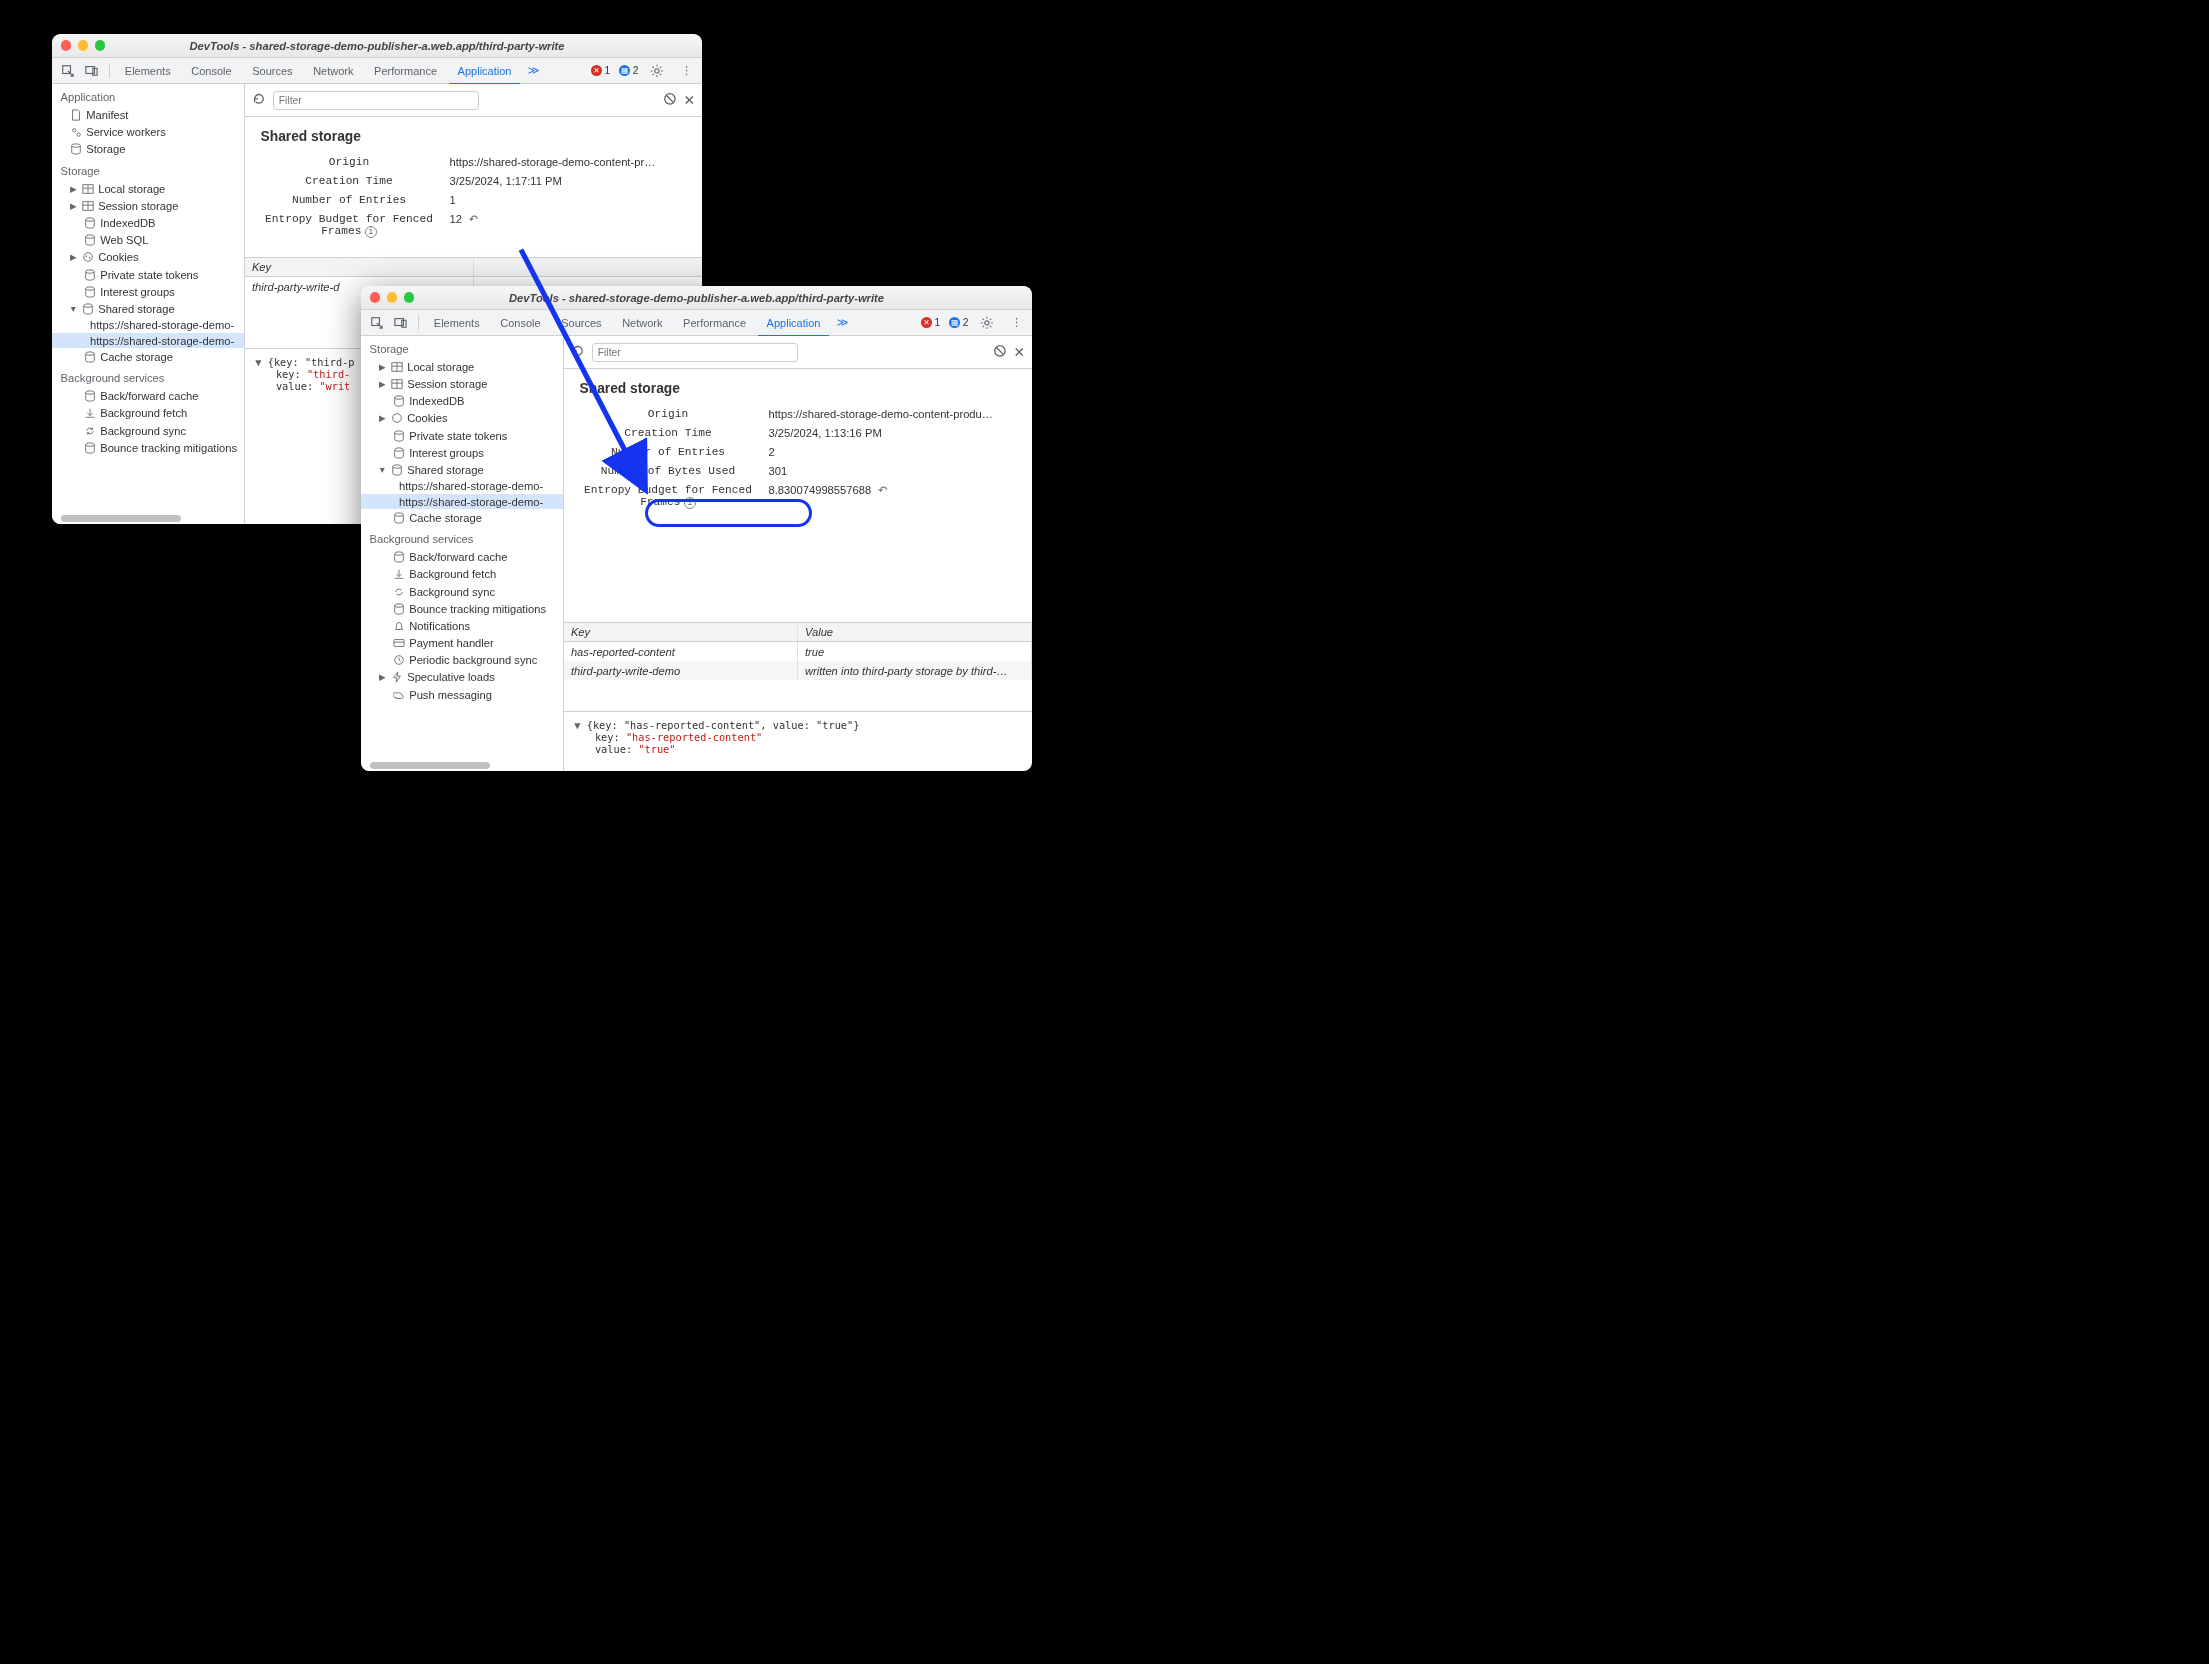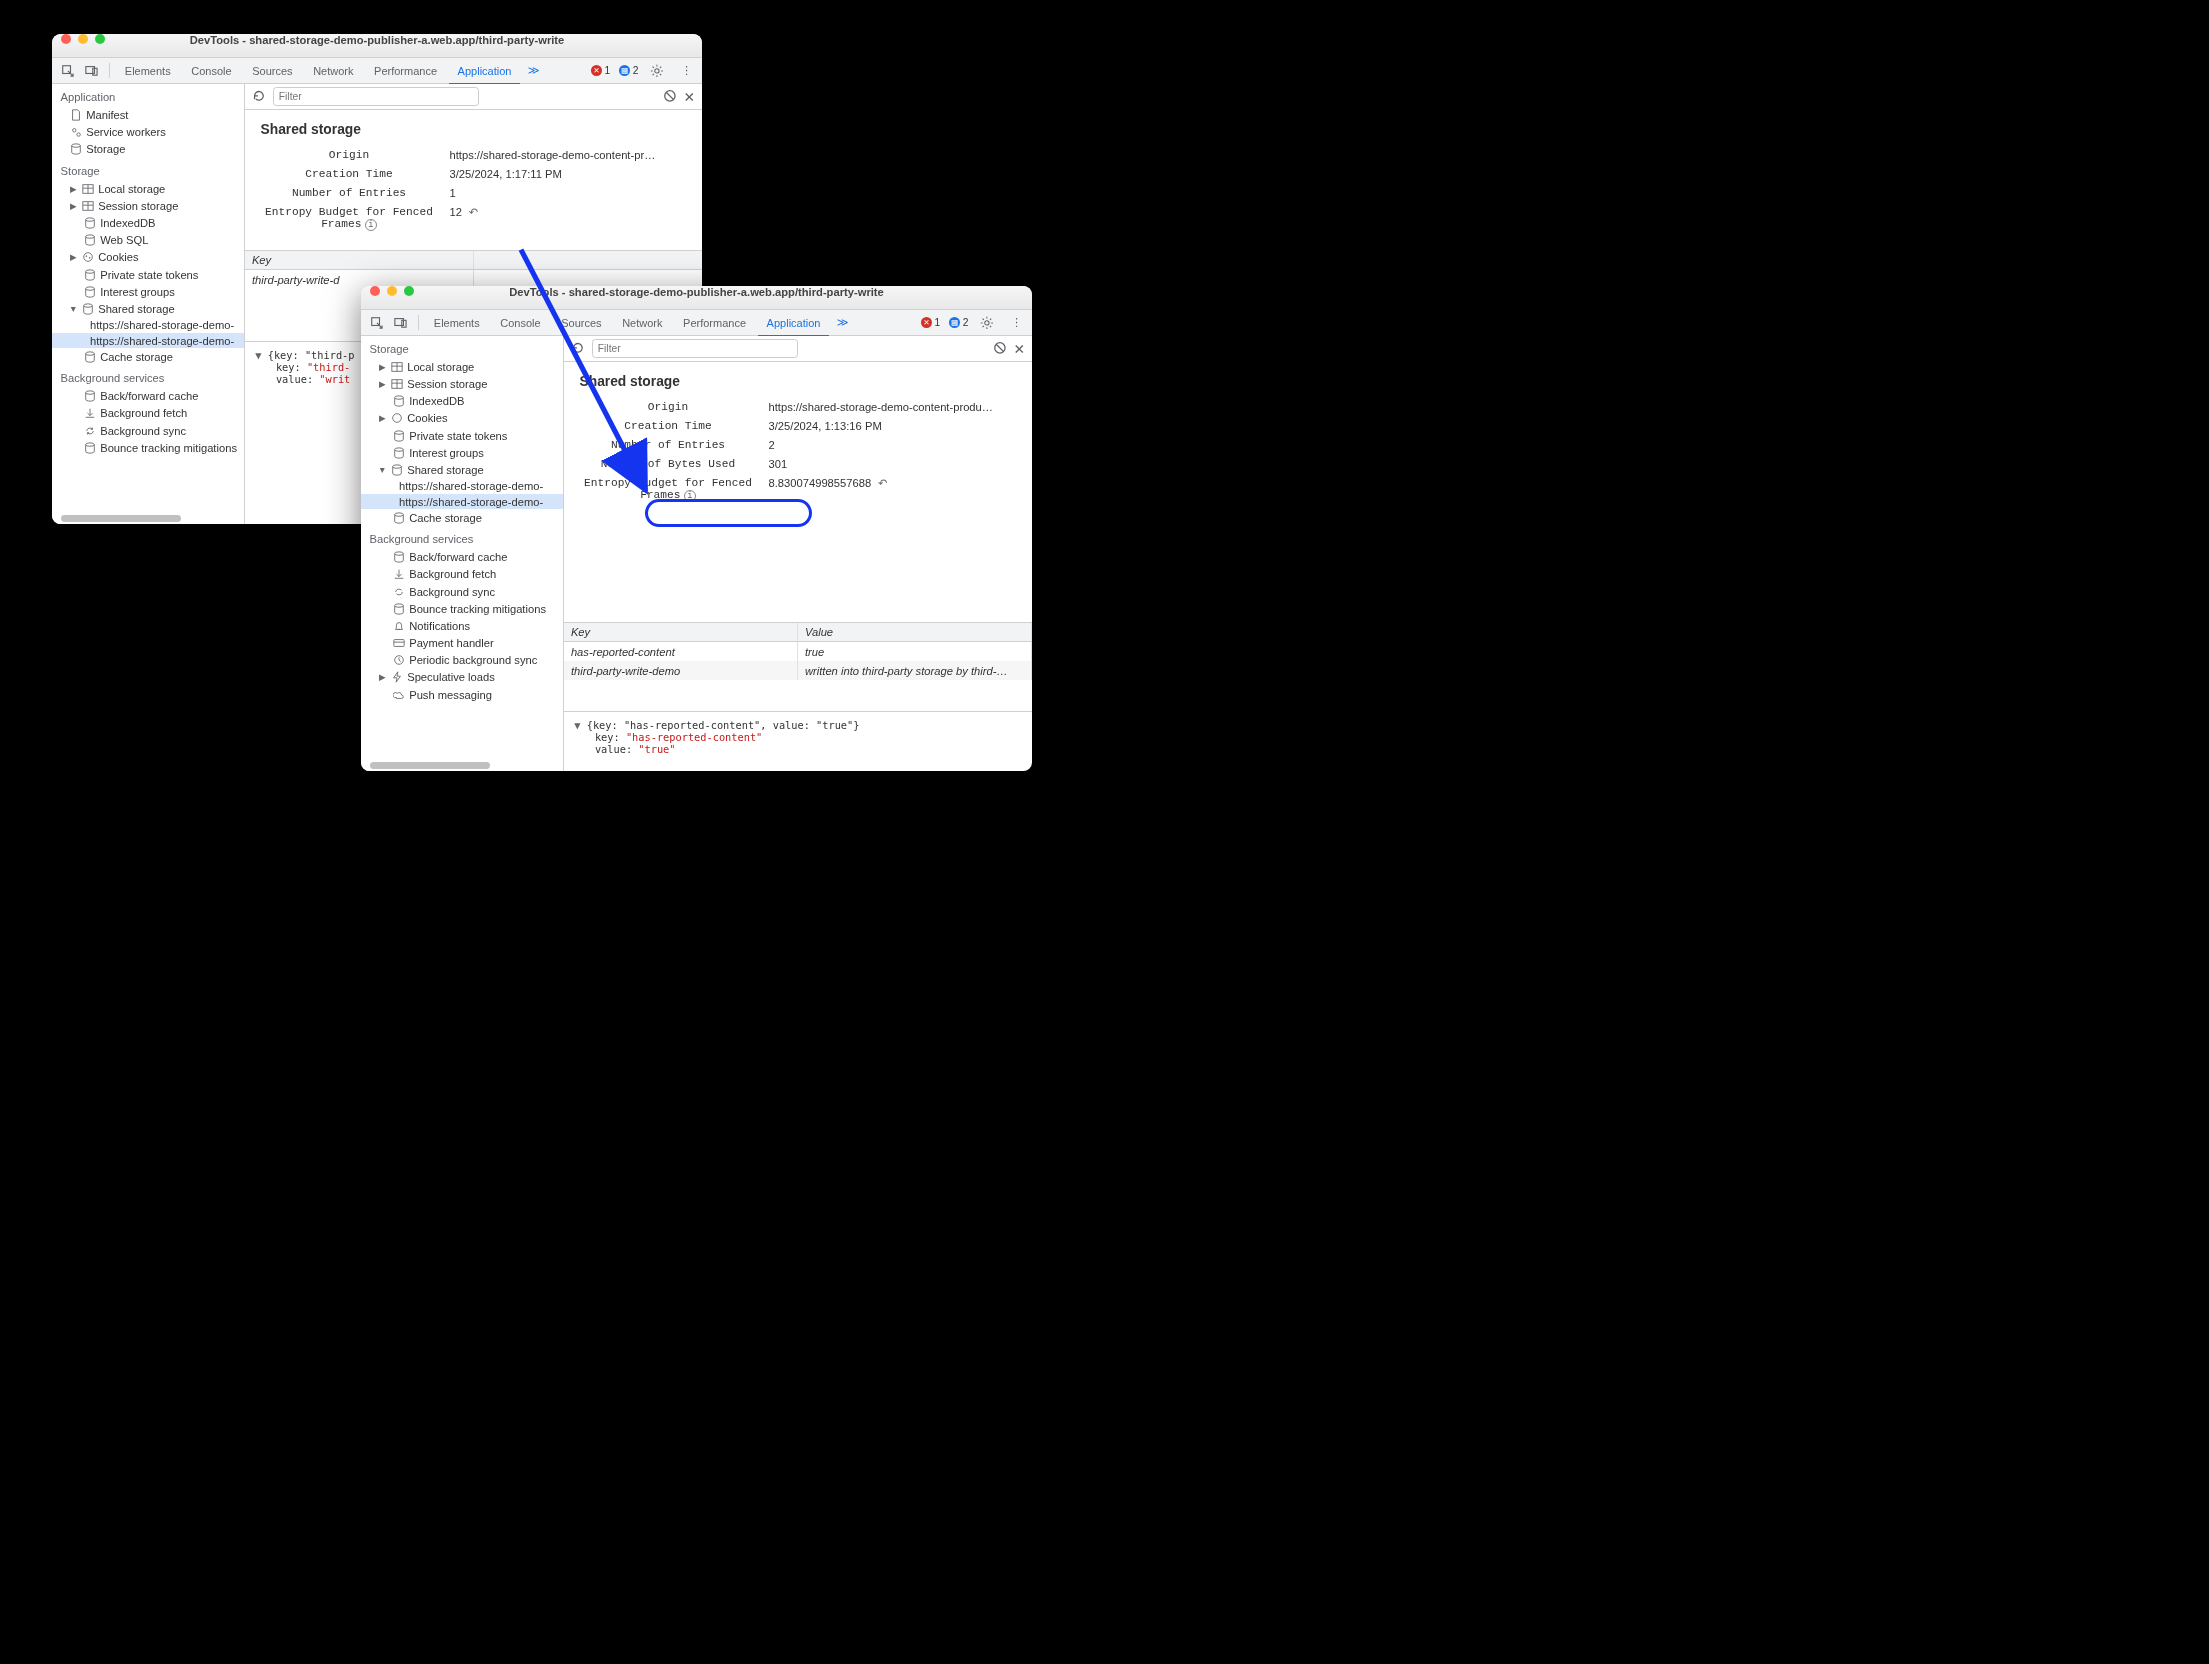--- a/index.html
+++ b/index.html
@@ -1,18 +1,18 @@
 <!DOCTYPE html>
 <html style="font-size:13.8px"><head>
 <meta charset="utf-8">
 <style>
 * { box-sizing: border-box; margin: 0; padding: 0; }
 body { background: #000; font-family: -apple-system, BlinkMacSystemFont, "Segoe UI", Helvetica, Arial, sans-serif; font-size: 11.2px; color: #333; position: relative; width: 1105px; height: 833px; }
 .window { position: absolute; background: #fff; border-radius: 8.6px; box-shadow: 0 8.6px 34px rgba(0,0,0,0.5); overflow: hidden; display: flex; flex-direction: column; }
-.titlebar { height: 24px; background: linear-gradient(#f6f6f6,#e8e8e8); border-bottom: 0.9px solid #d0d0d0; display: flex; padding: 0 8.6px; position: relative; }
+.titlebar { height: 24px; background: linear-gradient(#f6f6f6,#e8e8e8); border-bottom: 0.9px solid #d0d0d0; display: flex; align-items: center; padding: 0 8.6px; position: relative; font-style: italic; }
 .traffic { display: flex; gap: 6.9px; }
 .dot { width: 10.3px; height: 10.3px; border-radius: 50%; }
 .dot.red { background: #ff5f57; } .dot.yellow { background: #febc2e; } .dot.green { background: #28c840; }
 .title { position: absolute; left: 0; right: 0; text-align: center; font-size: 11.2px; color: #444; font-weight: 600; pointer-events: none; }
 .tabbar { height: 26px; background: #f1f3f4; border-bottom: 0.9px solid #d0d0d0; display: flex; align-items: center; padding: 0 5.2px; gap: 3.4px; }
 .tabbar .tool { width: 20.6px; height: 20.6px; display: flex; align-items: center; justify-content: center; color: #5f6368; cursor: pointer; }
 .tabbar .sep { width: 0.9px; height: 15.5px; background: #d0d0d0; margin: 0 3.4px; }
 .tabbar .tab { padding: 0 8.6px; height: 26px; line-height: 26px; color: #5f6368; cursor: pointer; font-size: 11px; }
 .tabbar .tab.active { color: #1a73e8; border-bottom: 1.7px solid #1a73e8; }
 .tabbar .badges { margin-left: auto; display: flex; align-items: center; gap: 8.6px; }
@@ -21,21 +21,21 @@
 .body { display: flex; flex: 1; min-height: 0; }
 .sidebar { width: 193px; border-right: 0.9px solid #d0d0d0; overflow-y: auto; overflow-x: hidden; background: #fff; padding-bottom: 5.2px; }
 .section-h { padding: 6.9px 8.6px 3.4px; color: #5f6368; font-size: 11.2px; }
 .treerow { display: flex; align-items: center; padding: 1.7px 0 1.7px 8.6px; gap: 3.4px; cursor: pointer; white-space: nowrap; font-size: 11.2px; text-align: center; }
 .treerow.sel { background: #d4e4fa; }
 .indent1 { padding-left: 17px; } .indent2 { padding-left: 31px; } .indent3 { padding-left: 38px; }
 .arrow { width: 8.6px; display: inline-block; color: #666; font-size: 8.6px; }
 .ic { width: 13.8px; height: 13.8px; display: inline-flex; align-items: center; justify-content: center; color: #5f6368; flex-shrink: 0; }
 .scrollthumb { position: absolute; bottom: 1.7px; left: 8.6px; width: 120px; height: 6.9px; background: #c0c0c0; border-radius: 3.4px; }
 .main { flex: 1; display: flex; flex-direction: column; min-width: 0; }
-.toolbar2 { height: 26px; border-bottom: 0.9px solid #d0d0d0; display: flex; align-items: center; padding: 0 6.9px; gap: 6.9px; }
+.toolbar2 { height: 33px; border-bottom: 0.9px solid #d0d0d0; display: flex; align-items: center; padding: 0 6.9px; gap: 6.9px; }
 .filter { flex: 0 0 auto; width: 206px; height: 19px; border: 0.9px solid #ccc; border-radius: 3.4px; padding: 0 5.2px; font-size: 10.3px; color: #777; }
 .content { padding: 12px 15.5px; overflow: auto; flex: 0 0 auto; }
 .h1 { font-size: 13.8px; font-weight: 600; margin-bottom: 12px; }
 .kv { display: flex; margin: 6.9px 0; font-size: 11.2px; }
 .kv .k { width: 189px; text-align: center; padding-right: 12px; color: #333; font-family: Liberation Mono, monospace; }
 .kv .v { flex: 1; min-width: 0; white-space: nowrap; overflow: hidden; text-overflow: ellipsis; }
 .kv .info { display: inline-flex; width: 12px; height: 12px; border: 0.9px solid #888; border-radius: 50%; align-items: center; justify-content: center; font-size: 8.6px; margin-left: 3.4px; color: #666; }
 .undo { display: inline-block; margin-left: 6.9px; color: #666; }
 .table { border-top: 0.9px solid #d0d0d0; }
 .thead, .trow { display: flex; font-size: 11.2px; }

